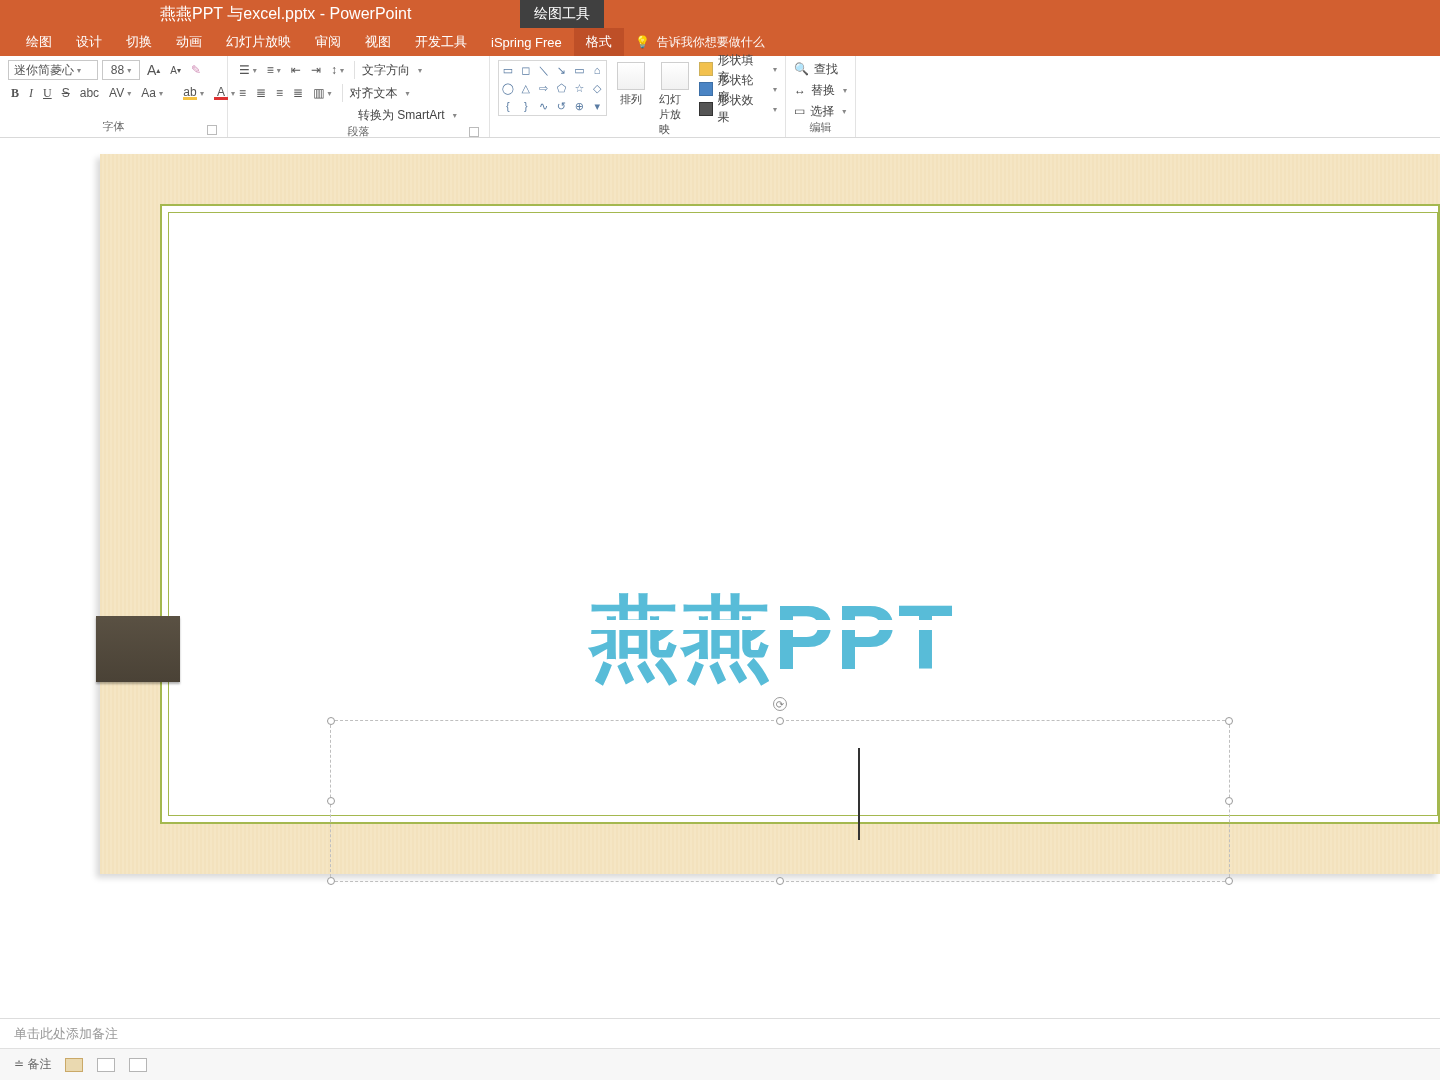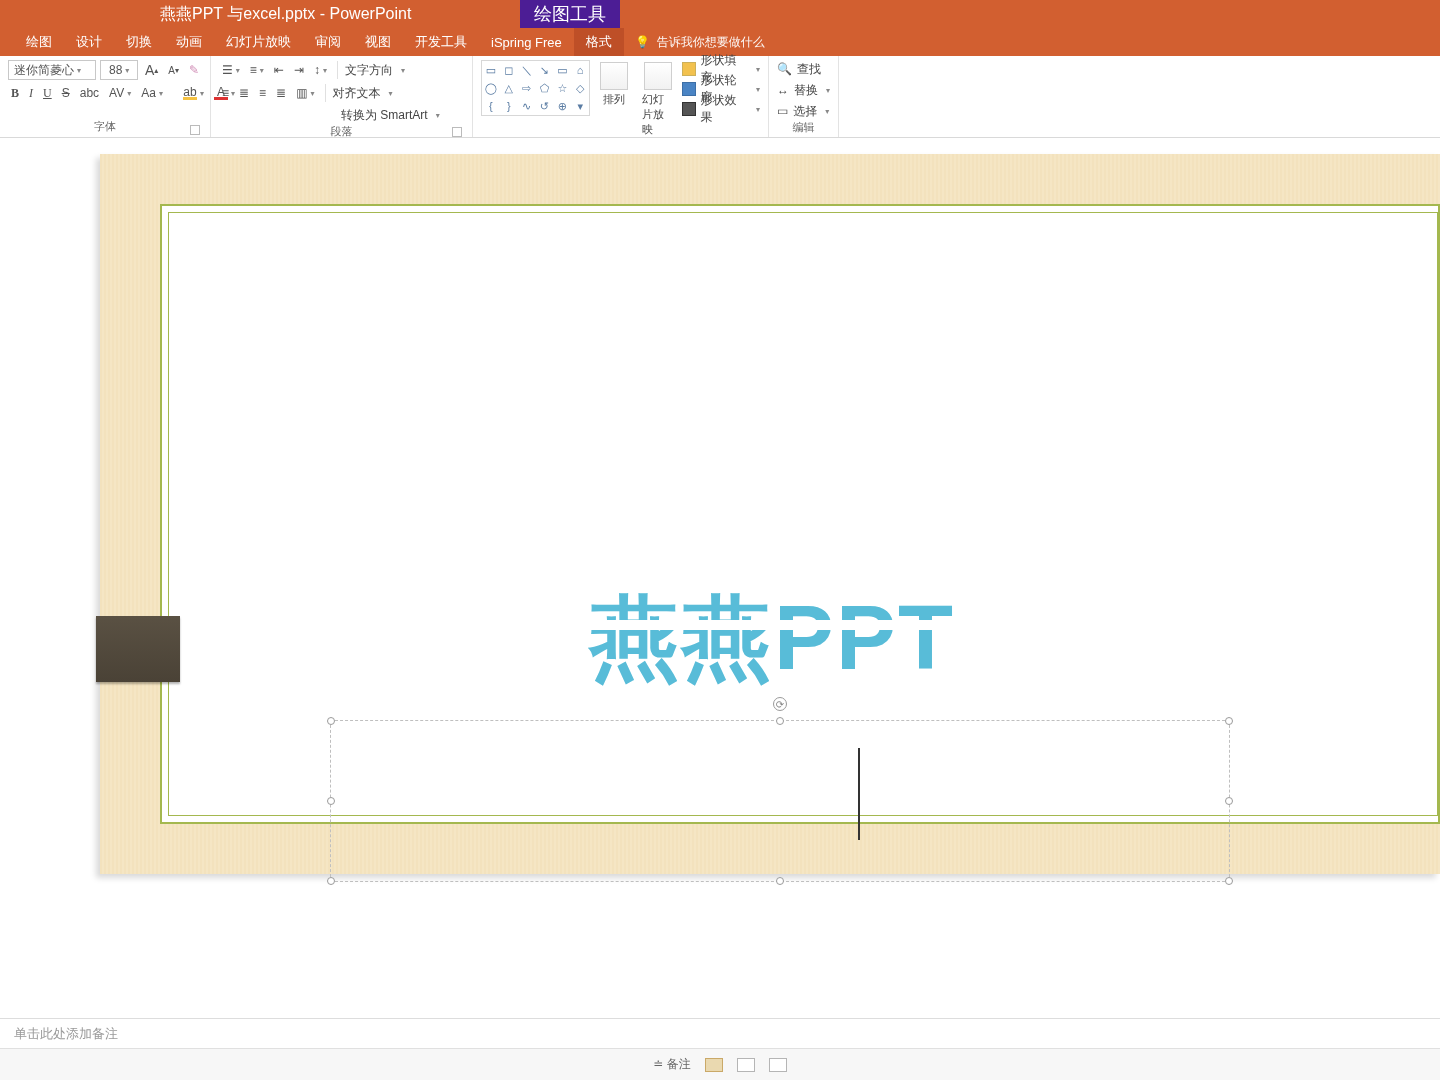--- a/index.html
+++ b/index.html
@@ -1,21 +1,21 @@
 <!DOCTYPE html>
 <html><head>
 <meta charset="utf-8">
 <style>
 * { margin: 0; padding: 0; box-sizing: border-box; font-family: "Microsoft YaHei", sans-serif; }
 body { background: #fff; width: 1440px; height: 1080px; overflow: hidden; font-size: 12px; color: #444; }
 
 
 .titlebar { height: 28px; background: #d25f30; display: flex; align-items: center; color: #fff; }
 .titlebar .doc-title { margin-left: 160px; font-size: 16px; }
-.titlebar .contextual { position: absolute; left: 520px; top: 0; height: 28px; padding: 0 14px; background: #4c1d95; display: flex; align-items: center; color: #fff; font-size: 18px; }
+.titlebar .contextual { position: absolute; left: 520px; top: 0; height: 28px; padding: 0 14px; background: #404040; display: flex; align-items: center; color: #fff; font-size: 14px; }
 
 
 .tabs { height: 28px; background: #d25f30; display: flex; align-items: stretch; color: #fff; padding-left: 14px; }
 .tabs .tab { padding: 0 12px; display: flex; align-items: center; font-size: 13px; cursor: pointer; }
 .tabs .tab.active { background: #be4f27; }
 .tabs .tell-me { display: flex; align-items: center; padding-left: 12px; font-size: 12px; opacity: .95; }
 .tabs .tell-me .bulb { margin-right: 6px; }
 
 
 .ribbon { height: 82px; background: #fff; border-bottom: 1px solid #d9d9d9; display: flex; }
@@ -70,21 +70,21 @@
 .sel-box { position:absolute; left:330px; top:582px; width:900px; height:162px; border:1px dashed #bfbfbf; }
 .handle { position:absolute; width:8px; height:8px; background:#fff; border:1px solid #9a9a9a; border-radius:50%; }
 .h-tl{left:-4px;top:-4px}.h-tr{right:-4px;top:-4px}.h-bl{left:-4px;bottom:-4px}.h-br{right:-4px;bottom:-4px}
 .h-l{left:-4px;top:calc(50% - 4px)}.h-r{right:-4px;top:calc(50% - 4px)}
 .h-t{left:calc(50% - 4px);top:-4px}.h-b{left:calc(50% - 4px);bottom:-4px}
 .rot{ position:absolute; left:calc(50% - 7px); top:-24px; width:14px; height:14px; border:1px solid #9a9a9a; border-radius:50%; color:#888; font-size:10px; display:flex;align-items:center;justify-content:center;}
 .cursor-line{ position:absolute; left:858px; top:610px; width:2px; height:92px; background:#333;}
 
 .notes { position:absolute; left:0; right:0; bottom:32px; height:30px; border-top:1px solid #ddd; background:#fff; padding:6px 14px; color:#999; font-size:13px; }
 
-.status { position:absolute; left:0; right:0; bottom:0; height:32px; border-top:1px solid #e0e0e0; background:#f7f7f7; display:flex; align-items:center; justify-content:center; padding:0 14px; gap:14px; color:#666; font-size:12px;}
+.status { position:absolute; left:0; right:0; bottom:0; height:32px; border-top:1px solid #e0e0e0; background:#f7f7f7; display:flex; align-items:center; justify-content:flex-start; padding:0 14px; gap:14px; color:#666; font-size:12px;}
 .status .view-ic{ width:18px; height:14px; border:1px solid #b5b5b5; background:#fff;}
 .status .view-ic.active{ background:#ead9b0; border-color:#caa968;}
 </style>
 </head>
 <body>
 
 <div class="titlebar">
   <span class="doc-title">燕燕PPT 与excel.pptx  -  PowerPoint</span>
   <div class="contextual">绘图工具</div>
 </div>
@@ -101,21 +101,21 @@
   <div class="tab">iSpring Free</div>
   <div class="tab active">格式</div>
   <div class="tell-me">
     <span class="bulb">💡</span>
     <span>告诉我你想要做什么</span>
   </div>
 </div>
 
 <div class="ribbon">
 
-  <div class="group" style="width:211px">
+  <div class="group" style="width:228px">
     <div class="rows">
       <div class="row">
         <div class="ctrl box font-name dd">迷你简菱心</div>
         <div class="ctrl box font-size dd">88</div>
         <div class="ctrl">
             <span style="font-size:14px">A</span>
             <span style="font-size:8px">▴</span>
           </div>
         <div class="ctrl">
             <span style="font-size:10px">A</span>

